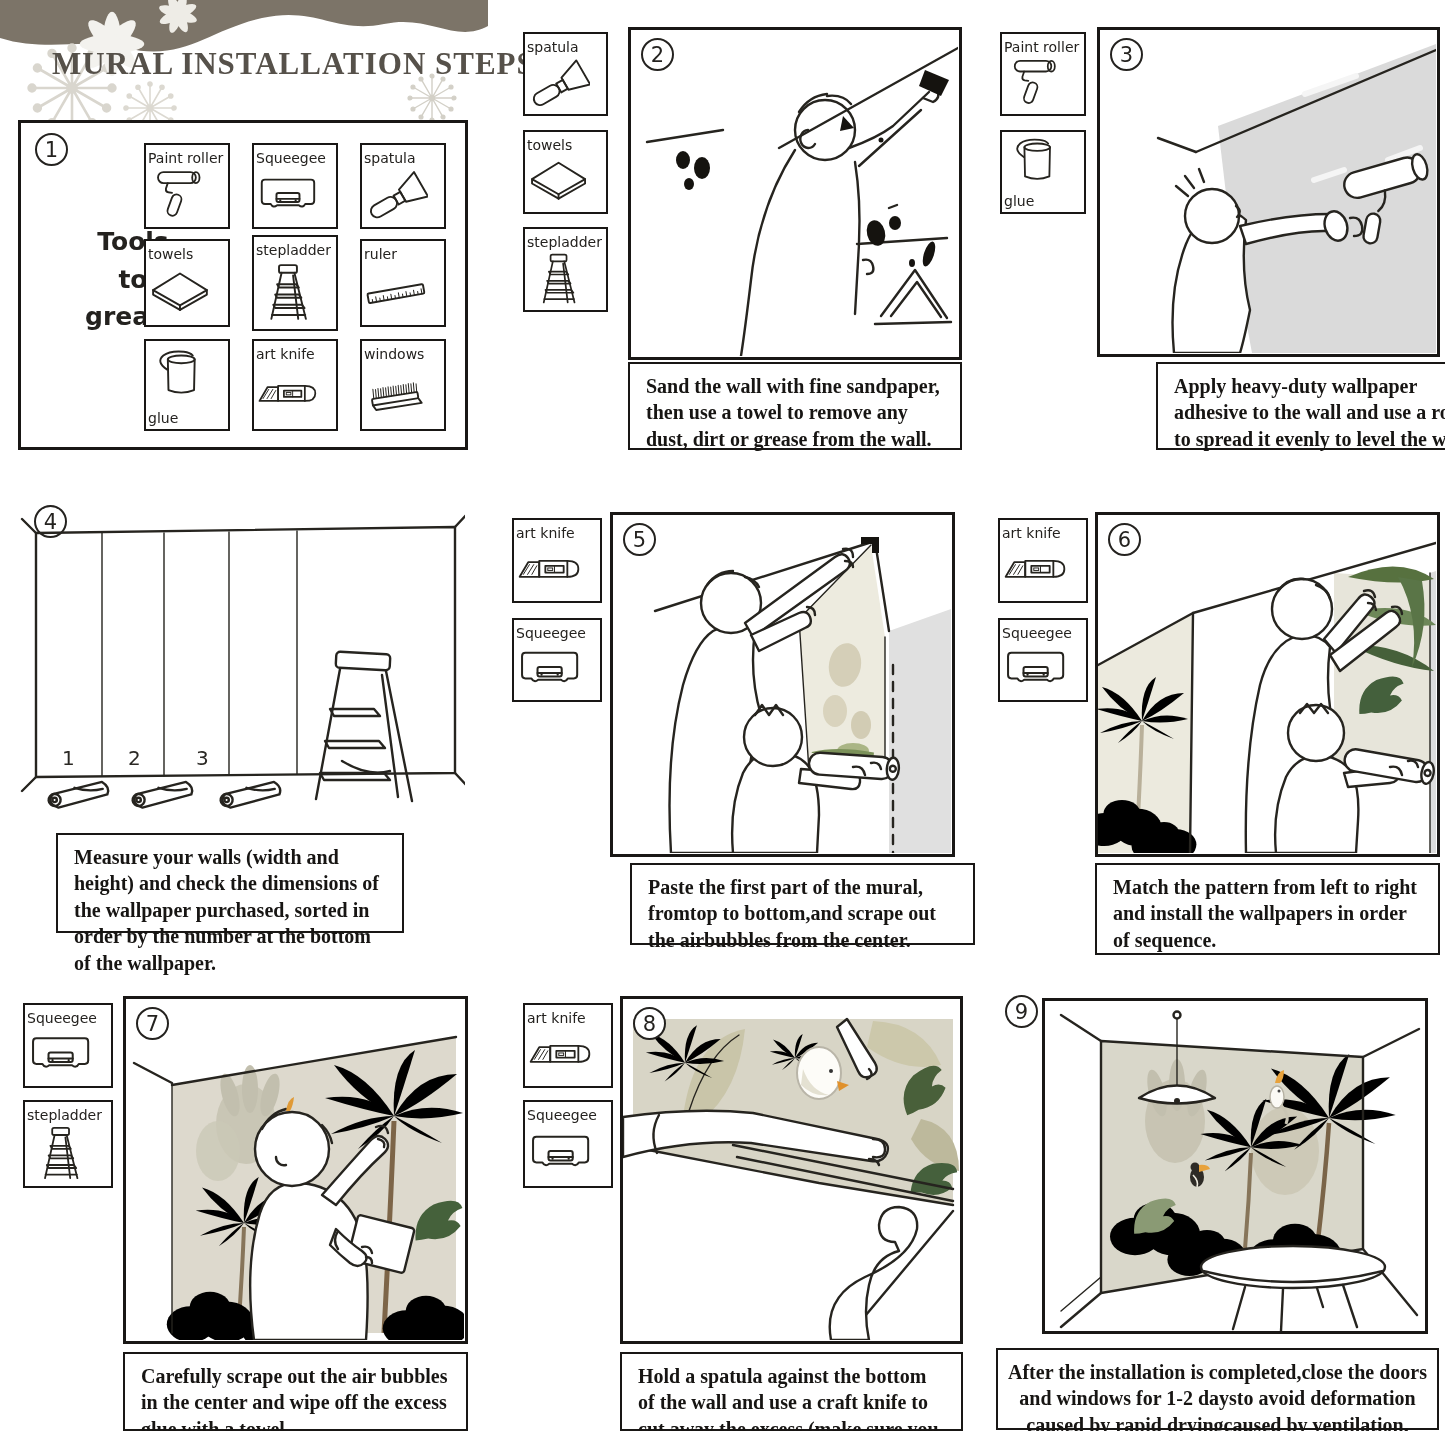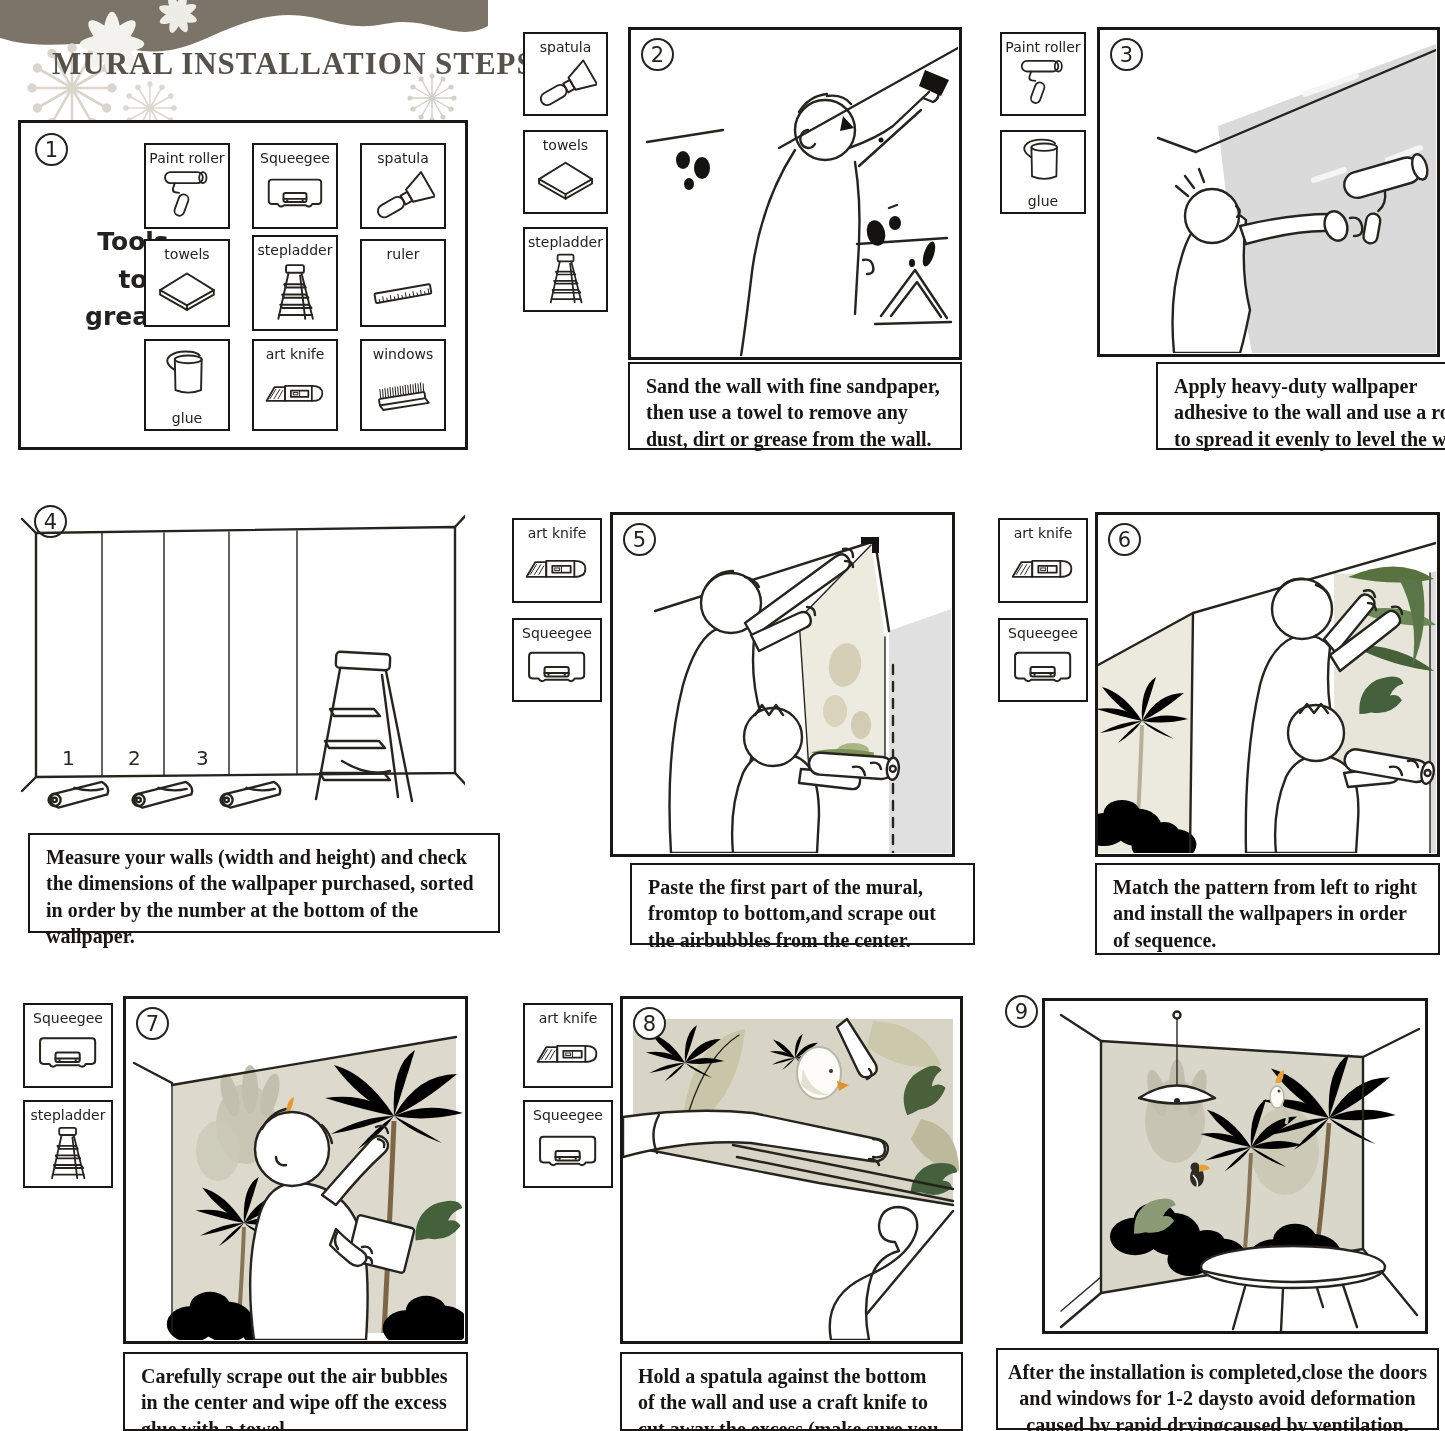--- a/index.html
+++ b/index.html
@@ -12,21 +12,21 @@
          letter-spacing:1px;color:#56514a;white-space:nowrap;}
   .frame{position:absolute;border:3.5px solid #191715;background:#fff;}
   .thin-frame{position:absolute;border:2.5px solid #191715;background:#fff;}
   .caption{position:absolute;border:2.5px solid #191715;background:#fff;
            font-family:Liberation Serif, serif;font-weight:bold;
            font-size:20px;line-height:1.32;padding:9px 14px 6px 16px;color:#171513;}
   .num{width:33px;height:33px;border:2.6px solid #24221f;border-radius:50%;
        display:flex;align-items:center;justify-content:center;
        font-family:"DejaVu Sans",sans-serif;font-size:21px;color:#24221f;background:#fff;}
   .toolbox{position:absolute;border:2.5px solid #191715;background:#fff;
-           display:flex;flex-direction:column;align-items:center;padding:3px 2px;}
+           display:flex;flex-direction:column;align-items:flex-start;padding:3px 2px;}
   .toolbox.label-bottom{flex-direction:column-reverse;}
   .tool-name{font-family:"DejaVu Sans",sans-serif;font-size:14px;color:#24221f;
              white-space:nowrap;padding-top:2px;}
   .toolbox svg{flex:1;width:82%;min-height:0;}
   .tools-label{position:absolute;text-align:center;font-family:"DejaVu Sans",sans-serif;
                font-weight:bold;font-size:25px;color:#24221f;line-height:1.5;margin-left:44px;}
   
   svg .ln{fill:none;stroke:#26241f;stroke-width:2.4;stroke-linecap:round;stroke-linejoin:round;}
   svg .lnth{fill:none;stroke:#26241f;stroke-width:1.4;stroke-linecap:round;}
   svg .wfill{fill:#ffffff;stroke:#26241f;stroke-width:2.4;stroke-linecap:round;stroke-linejoin:round;}
@@ -374,21 +374,21 @@
       <rect class="ln" x="316" y="156" width="54" height="16" rx="4" transform="rotate(3 343 164)"></rect>
       <path class="ln" d="M320,172 L296,302"></path>
       <path class="ln" d="M366,174 L392,304"></path>
       <path class="ln" d="M362,178 L378,300"></path>
       <path class="ln" d="M310,212 h44 l6,7 h-46 z"></path>
       <path class="ln" d="M305,244 h54 l6,7 h-56 z"></path>
       <path class="ln" d="M300,276 h64 l6,7 h-66 z"></path>
       <path class="ln" d="M322,264 q26,16 48,10"></path>
     </g>
   </svg>
-  <div class="caption" style="left:28px;top:833px;width:472px;height:100px;">
+  <div class="caption" style="left:56px;top:833px;width:348px;height:100px;">
     <span>Measure your walls (width and height) and check the dimensions of the wallpaper purchased, sorted in order by the number at the bottom of the wallpaper.</span>
   </div>
 
   <div class="thin-frame toolbox" style="left:512px;top:518px;width:90px;height:85px;">
     <span class="tool-name">art knife</span>
     <svg viewBox="0 0 110 52">
         <use href="#i-knife"></use>
       </svg>
   </div>
   <div class="thin-frame toolbox" style="left:512px;top:618px;width:90px;height:84px;">

